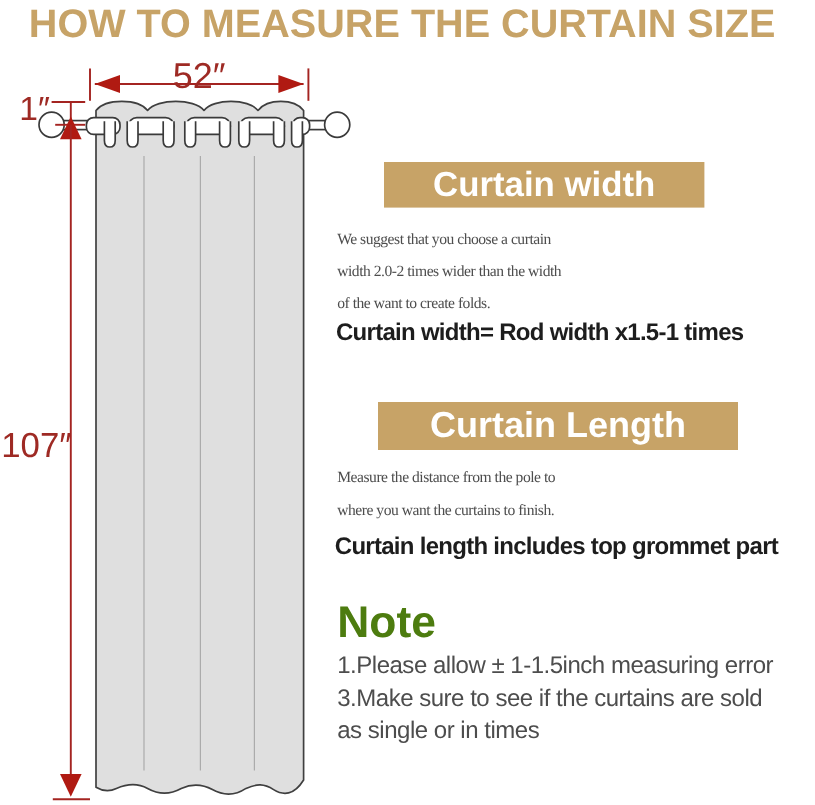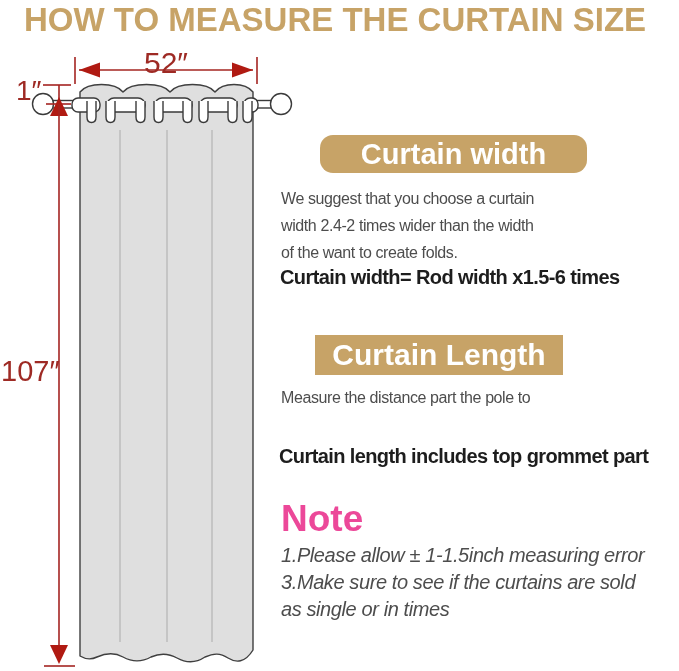--- a/index.html
+++ b/index.html
@@ -10,41 +10,41 @@
   .page-title {
     position:absolute; left:24px; top:1px; width:650px;
     font-size:33px; font-weight:bold; letter-spacing:0px;
     color:#c7a367; white-space:nowrap;
   }
   .diagram-svg { position:absolute; left:0; top:0; }
   .tan-box {
     position:absolute; background:#c7a367; color:#ffffff; font-weight:bold;
     display:flex; align-items:center; justify-content:center; white-space:nowrap;
   }
-  .box-width  { left:320px; top:135px; width:267px; height:38px; font-size:29px;border-radius:13px; }
-  .box-length { left:315px; top:335px; width:248px; height:40px; font-size:30px; }
+  .box-width  { left:320px; top:135px; width:267px; height:38px; font-size:29px; }
+  .box-length { left:315px; top:335px; width:300px; height:40px; font-size:30px; }
   .body-text {
-    position:absolute; left:281px; color:#4d4d4d; font-size:16px;
-    letter-spacing:-0.4px; line-height:27px; white-space:nowrap;
+    position:absolute; left:281px; color:#4d4d4d; font-size:13px;
+    letter-spacing:-0.4px; line-height:27px; white-space:nowrap;font-family:Liberation Serif, serif;
   }
   .para-width  { top:185px; }
   .para-length { top:384px; }
   .formula {
     position:absolute; color:#1d1d1d; font-size:20px; font-weight:bold;
     letter-spacing:-0.6px; white-space:nowrap;
   }
   .formula-width  { left:280px; top:266px; }
   .formula-length { left:279px; top:445px;text-align:right; }
   .note-heading {
     position:absolute; left:281px; top:498px; font-size:37px; font-weight:bold;
-    color:#ec4899; white-space:nowrap;
+    color:#4d7c0f; white-space:nowrap;
   }
   .note-lines {
     position:absolute; left:281px; top:542px; color:#4d4d4d; font-size:20px;
-    letter-spacing:-0.4px; line-height:27px; white-space:nowrap;font-style:italic;
+    letter-spacing:-0.4px; line-height:27px; white-space:nowrap;
   }
   .dim-label { fill:#9e2a24; font-family:"Liberation Sans", sans-serif; }
 </style>
 </head>
 <body>
 
 <div class="canvas">
 
   <div class="page-title">HOW TO MEASURE THE CURTAIN SIZE</div>
 
@@ -118,28 +118,29 @@
     <polygon points="59,664 50,645 68,645" fill="#b01a12"></polygon>
 
     <text class="dim-label" x="144" y="73" font-size="30">52″</text>
     <text class="dim-label" x="16" y="100" font-size="28">1″</text>
     <text class="dim-label" x="1" y="381" font-size="29">107″</text>
   </svg>
 
   <div class="tan-box box-width">Curtain width</div>
   <div class="body-text para-width">
     <div>We suggest that you choose a curtain</div>
-    <div>width 2.4-2 times wider than the width</div>
+    <div>width 2.0-2 times wider than the width</div>
     <div>of the want to create folds.</div>
   </div>
-  <div class="formula formula-width">Curtain width= Rod width x1.5-6 times</div>
+  <div class="formula formula-width">Curtain width= Rod width x1.5-1 times</div>
 
   <div class="tan-box box-length">Curtain Length</div>
   <div class="body-text para-length">
-    <div>Measure the distance part the pole to</div>
+    <div>Measure the distance from the pole to</div>
+    <div>where you want the curtains to finish.</div>
   </div>
   <div class="formula formula-length">Curtain length includes top grommet part</div>
 
   <div class="note-heading">Note</div>
   <div class="note-lines">
     <div>1.Please allow ± 1-1.5inch measuring error</div>
     <div>3.Make sure to see if the curtains are sold</div>
     <div>as single or in times</div>
   </div>
 

